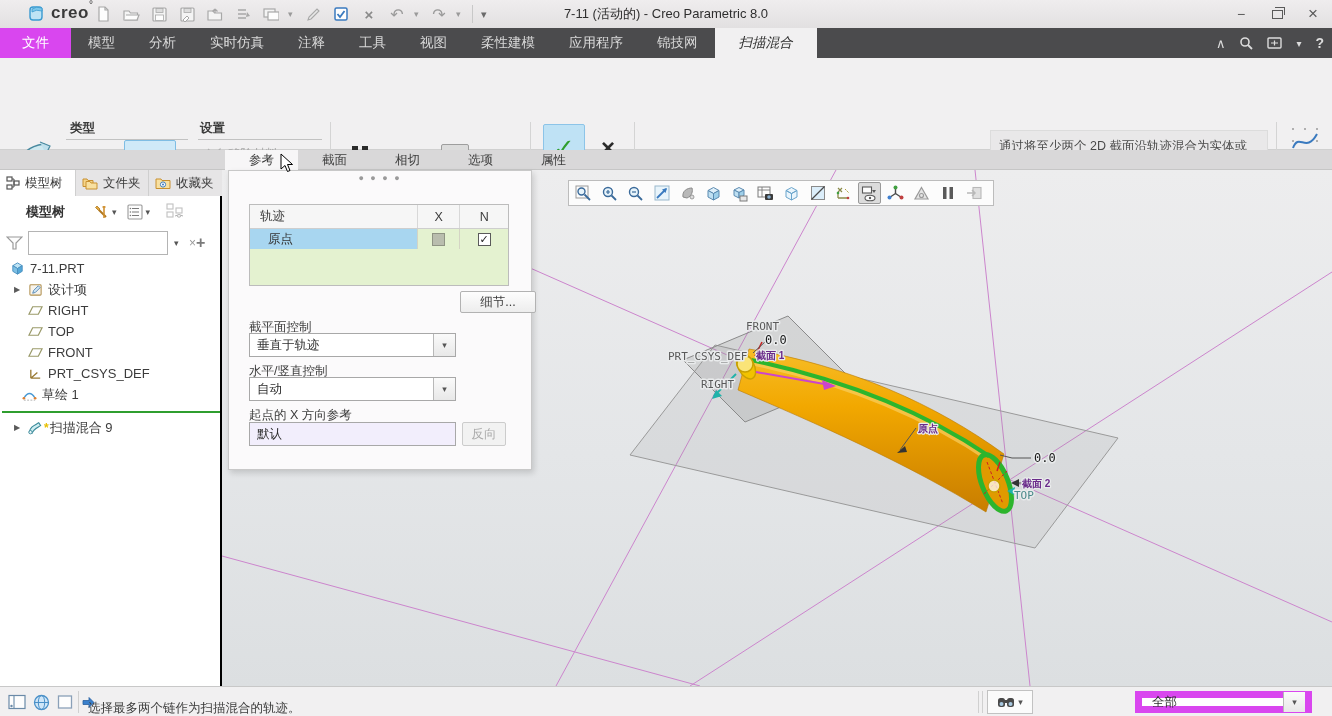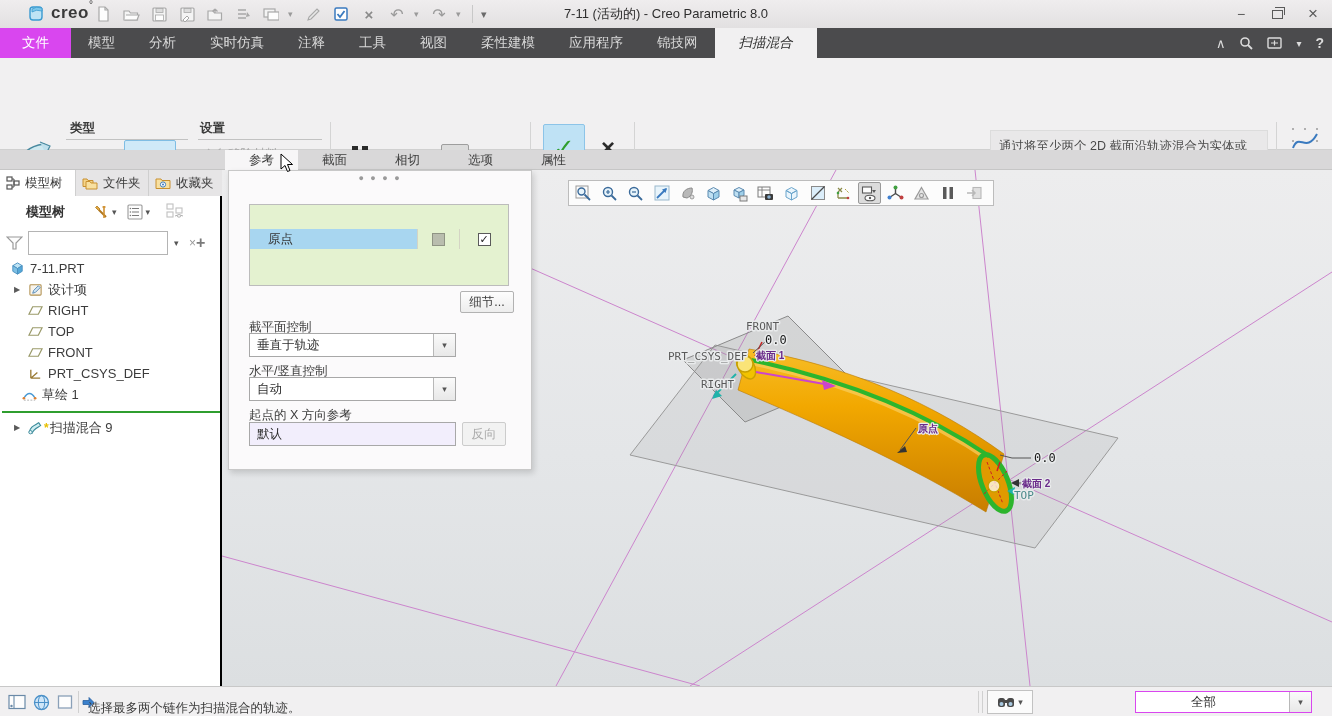--- a/index.html
+++ b/index.html
@@ -92,21 +92,21 @@
   .dlg-label { position:absolute; left:20px; font-size:12.5px; color:#3c3c3c; }
   .combo { position:absolute; left:20px; width:207px; height:24px; background:#fff; border:1px solid #a8a8a8; display:flex; align-items:center; }
   .combo-text { flex:1; padding-left:7px; font-size:12.5px; color:#2e2e2e; }
   .combo-arrow { width:22px; height:22px; background:linear-gradient(#fafafa,#e8e8e8); border-left:1px solid #b8b8b8; display:flex; align-items:center; justify-content:center; font-size:9px; color:#555; }
   .field { position:absolute; left:20px; width:207px; height:24px; background:#f2eefc; border:1px solid #a8a8a8; display:flex; align-items:center; padding-left:7px; font-size:12.5px; color:#2e2e2e; }
 
   
   .statusbar { position:absolute; left:0; top:686px; width:1332px; height:30px; background:#f1f0f1; border-top:1px solid #c8c8c8; }
   .sb-ico { position:absolute; top:4px; width:22px; height:22px; display:flex; align-items:center; justify-content:center; }
   .sb-msg { position:absolute; left:88px; top:0; height:42px; display:flex; align-items:center; font-size:12.5px; color:#3c3c3c; }
-  .sb-combo { position:absolute; left:1135px; top:4px; width:177px; height:22px; background:#fff; border:1px solid #d946ef; display:flex; align-items:center;padding-left:45px; }
+  .sb-combo { position:absolute; left:1135px; top:4px; width:177px; height:22px; background:#fff; border:7px solid #d946ef; display:flex; align-items:center; }
   .sb-find { position:absolute; left:987px; top:3px; width:46px; height:24px; border:1px solid #c2c2c2; background:#fbfbfb; display:flex; align-items:center; justify-content:center; gap:3px; }
 
   .cursor-svg { position:absolute; left:280px; top:153px; z-index:60; }
   .dialog, .gtoolbar { z-index:30; }
 </style>
 </head>
 <body>
 
 <div id="app">
 
@@ -673,32 +673,37 @@
           <rect x="7" y="1.5" width="8" height="11" fill="#e0e0e0" stroke="#b8b8b8" stroke-width="1.1"></rect>
           <path d="M1,7 h8 m-3,-3 l3,3 -3,3" fill="none" stroke="#b8b8b8" stroke-width="1.5"></path>
         </svg>
       </span>
   </div>
 
   <div class="dialog">
     <div class="draghandle">● ● ● ●</div>
 
     <div class="trajtable">
+      <div class="tt-hdr">
+        <span class="cell-t">轨迹</span>
+        <span class="cell-x" style="border-left-color:#d8d8d8;">X</span>
+        <span class="cell-n" style="border-left-color:#d8d8d8;">N</span>
+      </div>
       <div class="tt-row">
         <span class="cell-t" style="background:#a8d6f0;padding-left:18px;">原点</span>
         <span class="cell-x">
             <span class="chk-disabled"></span>
           </span>
         <span class="cell-n">
             <span class="chk-checked">✓</span>
           </span>
       </div>
     </div>
 
-    <div class="btn" style="position:absolute;left:231px;top:120px;width:54px;height:22px;">细节...</div>
+    <div class="btn" style="position:absolute;left:231px;top:120px;width:76px;height:22px;">细节...</div>
 
     <div class="dlg-label" style="top:148px;text-align:center;">截平面控制</div>
     <div class="combo" style="top:162px;">
       <span class="combo-text">垂直于轨迹</span>
       <span class="combo-arrow">▾</span>
     </div>
 
     <div class="dlg-label" style="top:192px;">水平/竖直控制</div>
     <div class="combo" style="top:206px;">
       <span class="combo-text">自动</span>

